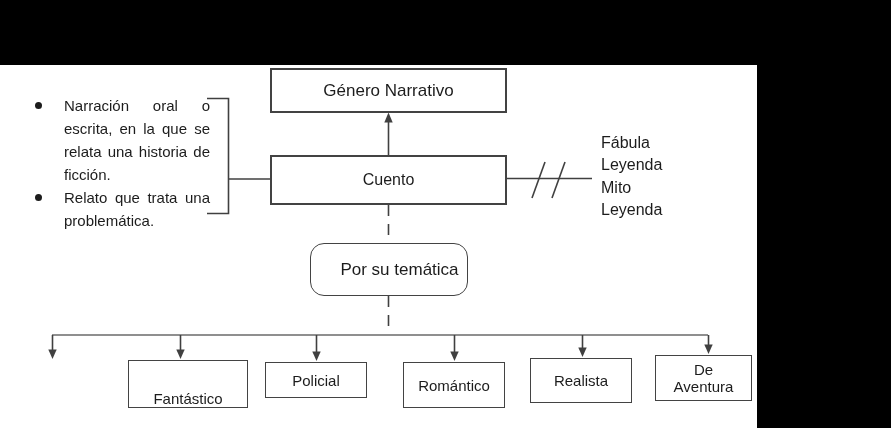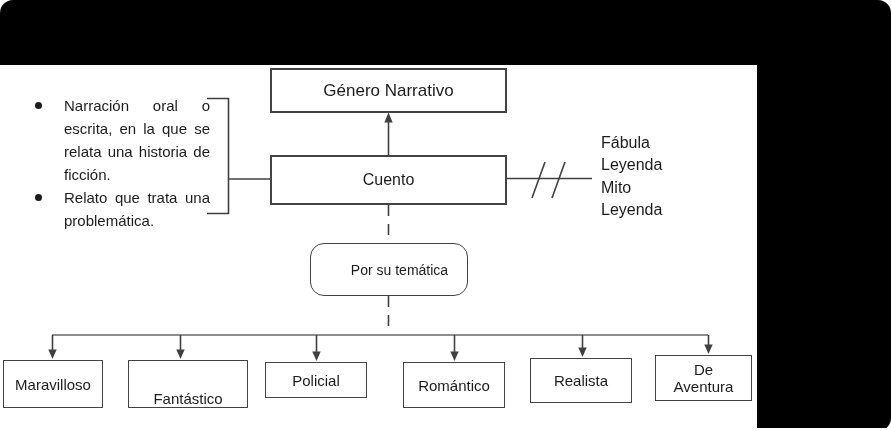--- a/index.html
+++ b/index.html
@@ -8,21 +8,20 @@
     background: #ffffff;
   }
   #stage {
     position: relative;
     width: 891px;
     height: 431px;
     background: #ffffff;
     overflow: hidden;
     font-family: "Liberation Sans", sans-serif;
     color: #1c1c1c;
-    border-radius: 13px;
   }
   .mask {
     position: absolute;
     background: #000000;
   }
   #top-mask { left: 0; top: 0; width: 891px; height: 65px; }
   #right-mask { left: 757px; top: 65px; width: 134px; height: 363px; }
 
   #connectors {
     position: absolute;
@@ -44,21 +43,21 @@
   .box-main { font-size: 16px; }
   .box-root { font-size: 17px; }
   .box-theme {
     border-width: 1.5px;
     font-size: 15px;
     line-height: 17px;
   }
   .box-classifier {
     border-width: 1.5px;
     border-radius: 14px;
-    font-size: 14px;
+    font-size: 17px;
     padding-left: 21px;
   }
 
   #definition-bullets {
     position: absolute;
     left: 28px;
     top: 94px;
     width: 182px;
     font-size: 15px;
     line-height: 23px;
@@ -169,23 +168,20 @@
     </div>
   </div>
 
   <div id="related-genres">
     <div>Fábula</div>
     <div>Leyenda</div>
     <div>Mito</div>
     <div>Leyenda</div>
   </div>
 
-  <div class="box box-theme" style="left:3px; top:360px; width:100px; height:48px;">
-    <span>Maravilloso</span>
-  </div>
   <div class="box box-theme" style="left:128px; top:360px; width:120px; height:48px;align-items:flex-end;">
     <span>Fantástico</span>
   </div>
   <div class="box box-theme" style="left:265px; top:362px; width:102px; height:36px;">
     <span>Policial</span>
   </div>
   <div class="box box-theme" style="left:403px; top:362px; width:102px; height:46px;">
     <span>Romántico</span>
   </div>
   <div class="box box-theme" style="left:530px; top:358px; width:102px; height:45px;">

